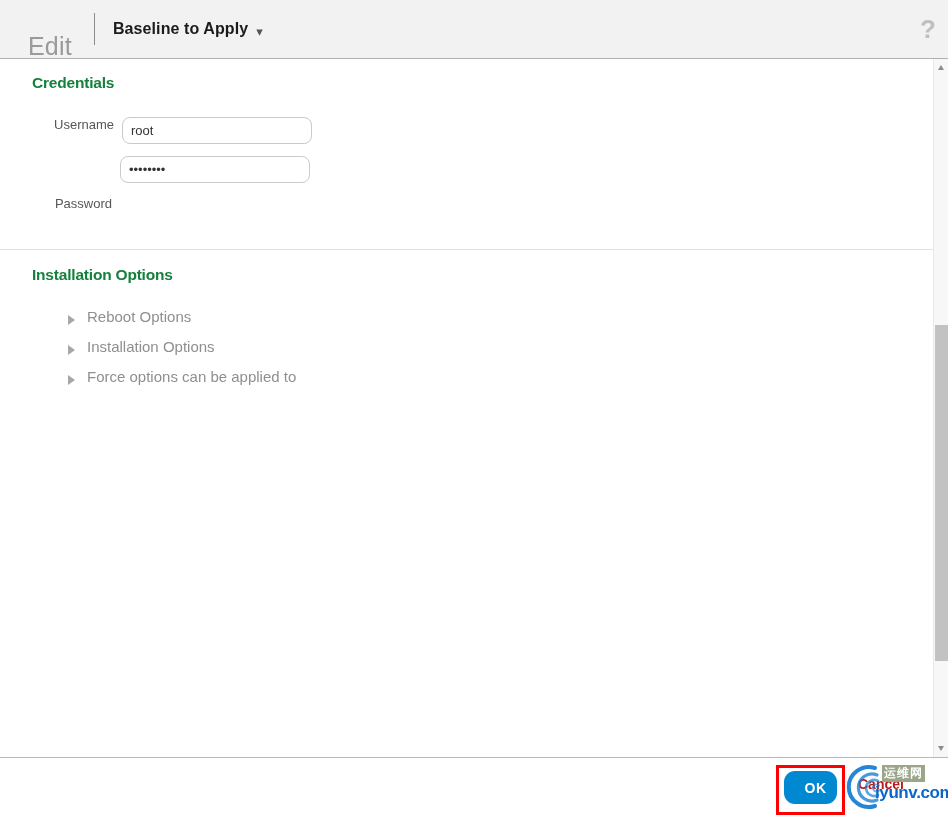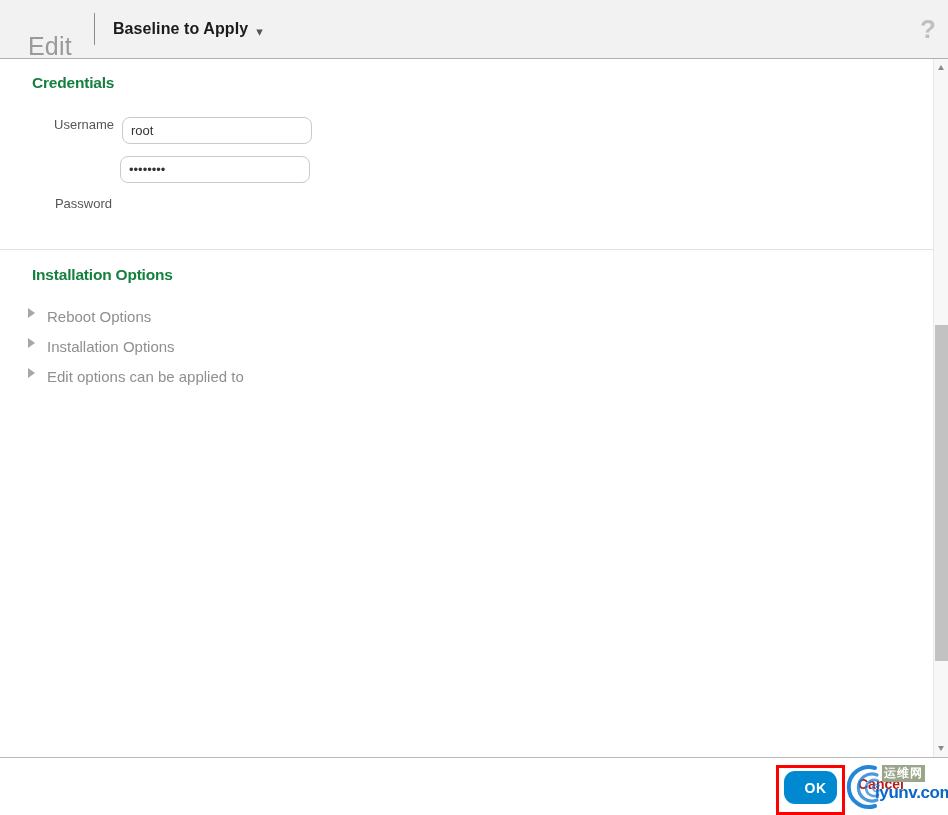--- a/index.html
+++ b/index.html
@@ -131,23 +131,24 @@
   }
 
   .install-section {
     padding: 12px 0 0 28px;
   }
   .accordion {
     margin-top: 24px;
   }
   .accordion-item {
     display: flex;
-    align-items: flex-start;
+    align-items: flex-end;
     margin-bottom: 13px;
     cursor: pointer;
+    margin-left: 40px;
   }
   .tri {
     width: 0; height: 0;
     border-left: 7px solid #a7a7a7;
     border-top: 5px solid transparent;
     border-bottom: 5px solid transparent;
     margin-right: 12px;
     flex: none;
   }
   .acc-label {
@@ -314,21 +315,21 @@
       <div class="accordion-item">
         <span class="tri"></span>
         <span class="acc-label">Reboot Options</span>
       </div>
       <div class="accordion-item">
         <span class="tri"></span>
         <span class="acc-label">Installation Options</span>
       </div>
       <div class="accordion-item">
         <span class="tri"></span>
-        <span class="acc-label">Edit options can be applied to</span>
+        <span class="acc-label">Force options can be applied to</span>
       </div>
     </div>
   </div>
 </div>
 
 <div class="scrollbar">
   <span class="sb-arrow sb-up"></span>
   <div class="sb-thumb"></div>
   <span class="sb-arrow sb-down"></span>
 </div>

